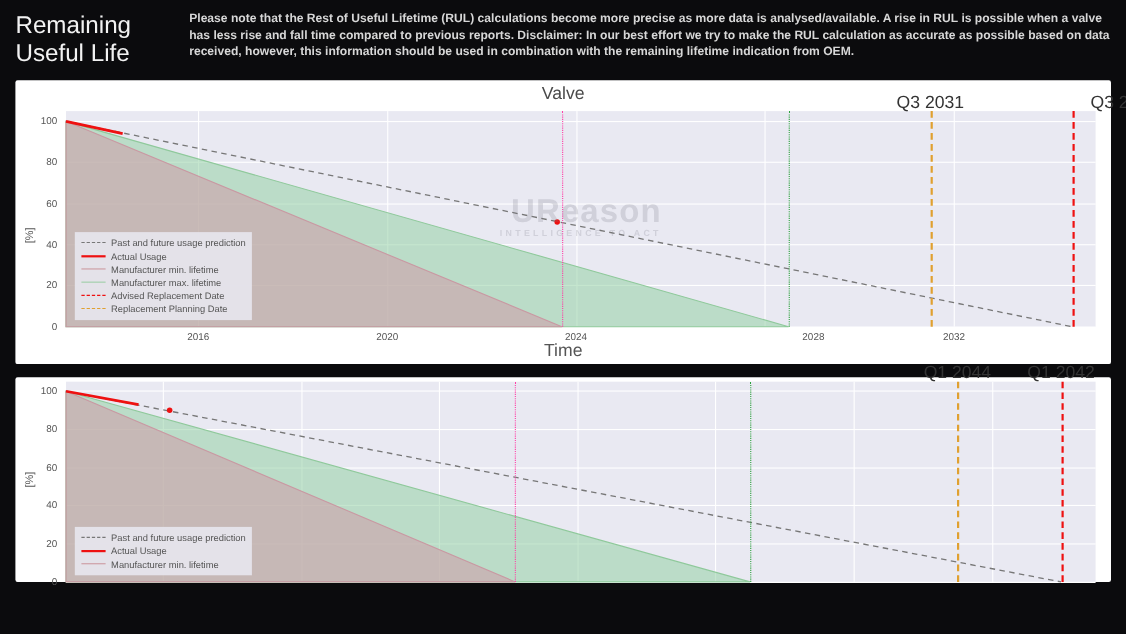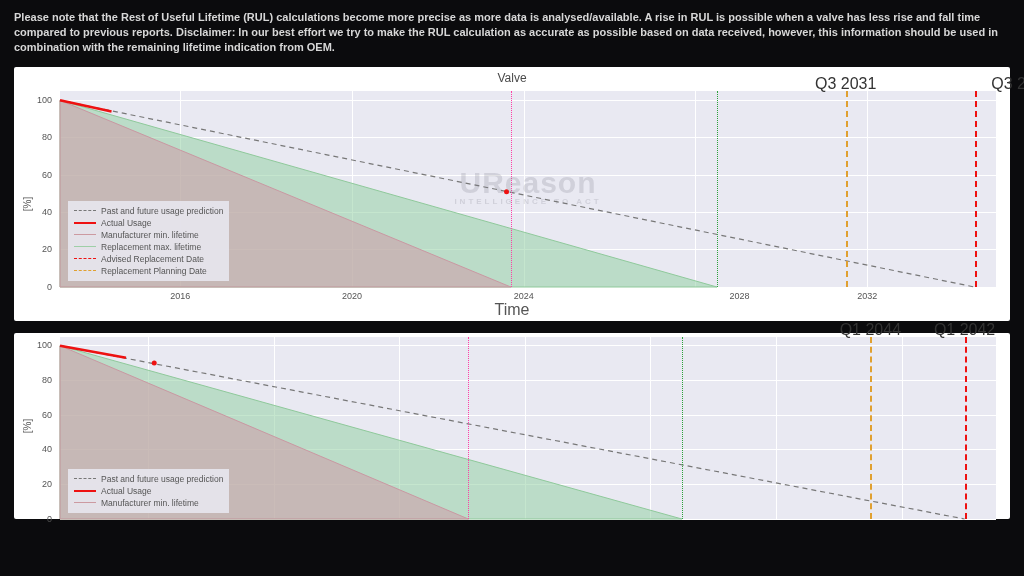--- a/index.html
+++ b/index.html
@@ -30,21 +30,21 @@
   .panel {
     background: #ffffff;
     margin: 0 14px 12px 14px;
     border-radius: 2px;
     position: relative;
   }
 
   .chart-title {
     text-align: center;
     color: #4a4a4a;
-    font-size: 12px;
+    font-size: 16px;
     font-weight: 400;
     padding-top: 4px;
     padding-bottom: 2px;
   }
 
   .plot-wrap {
     position: relative;
     height: 234px;
   }
   .plot-wrap.short { height: 186px; }
@@ -143,33 +143,35 @@
   .vmark.amber { border-left: 2px dashed #e0a030; }
   .vmark.red   { border-left: 2px dashed #e11; }
 
   
   .watermark {
     position:absolute;
     left:50%; top:50%;
     transform: translate(-50%,-55%);
     color: rgba(120,120,130,0.22);
     font-weight:600;
-    text-align:center;
+    text-align:right;
     pointer-events:none;
     line-height:1;
   }
   .watermark .big { font-size:30px; letter-spacing:1px; }
   .watermark .sub { font-size:8px; letter-spacing:3px; }
 
   svg.overlay { position:absolute; inset:0; width:100%; height:100%; overflow:visible; }
 </style>
 </head>
 <body>
 
 <div class="header">
+  <div class="title">Remaining
+Useful Life</div>
   <div class="desc">Please note that the Rest of Useful Lifetime (RUL) calculations become more precise as more data is analysed/available. A rise in RUL is possible when a valve has less rise and fall time compared to previous reports. Disclaimer: In our best effort we try to make the RUL calculation as accurate as possible based on data received, however, this information should be used in combination with the remaining lifetime indication from OEM.</div>
 </div>
 
 <div class="panel">
   <div class="chart-title">Valve</div>
   <div class="plot-wrap">
     <div class="ylabel">[%]</div>
     <div class="plot" id="plot0">
         <div class="grid-h" style="top: 196px;"></div>
         <div class="grid-h" style="top: 158.667px;"></div>
@@ -207,21 +209,21 @@
           <div class="row">
             <span class="swatch red"></span>
             <span>Actual Usage</span>
           </div>
           <div class="row">
             <span class="swatch rose"></span>
             <span>Manufacturer min. lifetime</span>
           </div>
           <div class="row">
             <span class="swatch mint"></span>
-            <span>Replacement max. lifetime</span>
+            <span>Manufacturer max. lifetime</span>
           </div>
           <div class="row">
             <span class="swatch red-d dash"></span>
             <span>Advised Replacement Date</span>
           </div>
           <div class="row">
             <span class="swatch amber dash"></span>
             <span>Replacement Planning Date</span>
           </div>
         </div>

